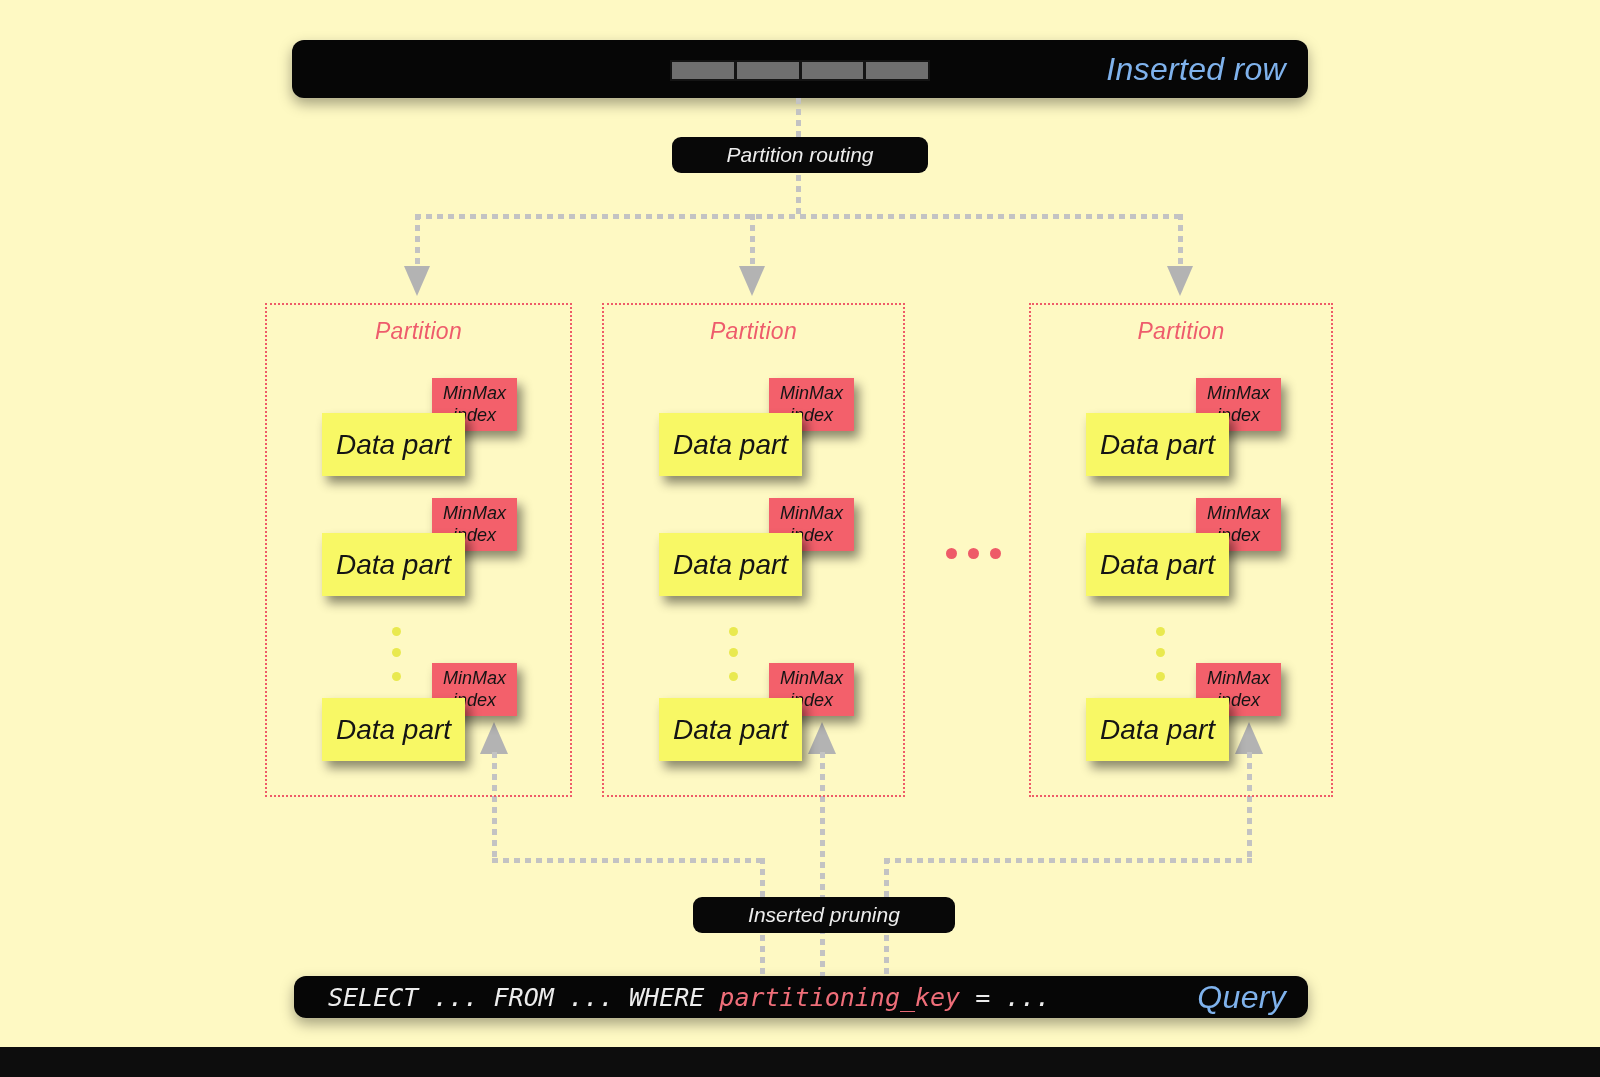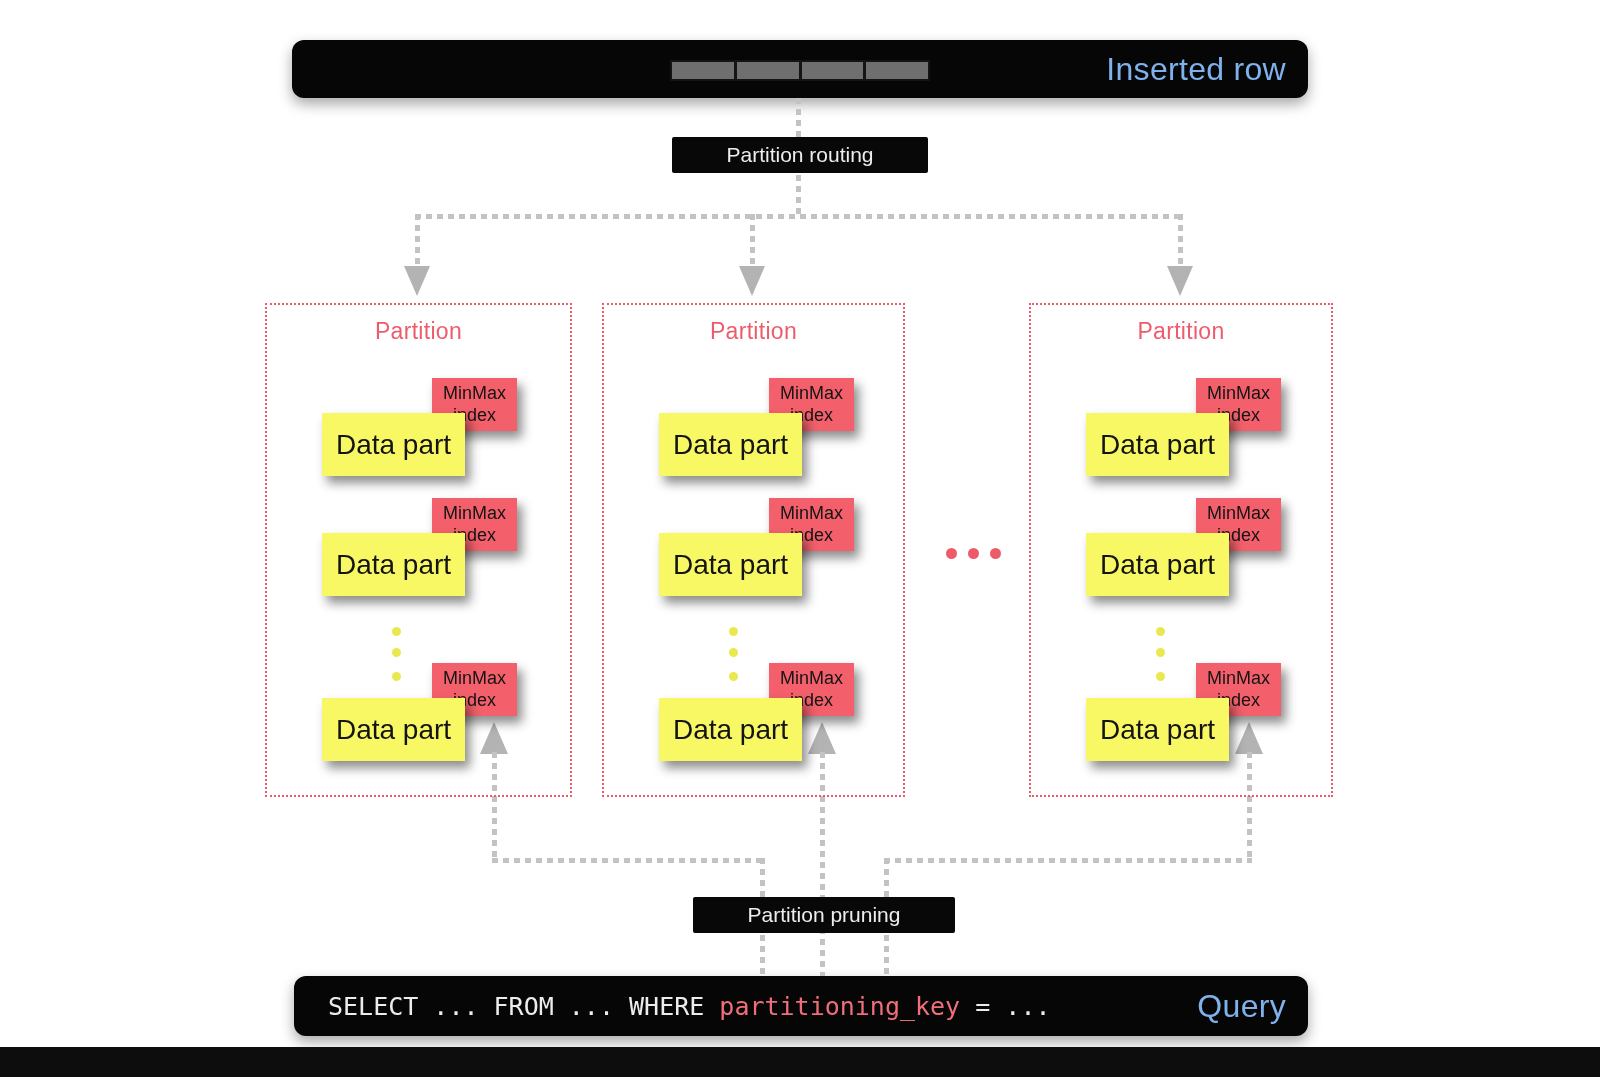--- a/index.html
+++ b/index.html
@@ -1,49 +1,49 @@
 <!DOCTYPE html>
 <html><head>
 <meta charset="utf-8">
 <style>
   html,body{margin:0;padding:0;background:#1d1d1d;}
   .canvas{
-    position:relative;width:1600px;height:1077px;background:#ffffff;
-    font-family:"Liberation Sans",sans-serif;overflow:hidden;
+    position:relative;width:1600px;height:1077px;background:#fef9c3;
+    font-family:"Liberation Sans",sans-serif;overflow:hidden;font-style:italic;
   }
   .bottom-band{position:absolute;left:0;top:1047px;width:1600px;height:30px;background:#0d0d0d;}
 
   
   .bar{
     position:absolute;background:#060606;border-radius:12px;
     box-shadow:0 0 0 1px rgba(255,255,255,.05), 0 6px 14px rgba(0,0,0,.35);
   }
   .bar.top{left:292px;top:40px;width:1016px;height:58px;}
-  .bar.query{left:294px;top:976px;width:1014px;height:60px;}
+  .bar.query{left:294px;top:976px;width:1014px;height:42px;}
   .bar-label{
     position:absolute;right:22px;top:50%;transform:translateY(-50%);
     color:#7fb2ec;font-size:32px;letter-spacing:.3px;white-space:nowrap;
   }
   
   .row-cells{
     position:absolute;left:378px;top:20px;width:260px;height:21px;
     display:flex;gap:3px;background:#141414;padding:2px;box-sizing:border-box;
   }
   .row-cells .cell{flex:1;background:#6f6f6f;}
 
   
   .sql{
     position:absolute;left:34px;top:50%;transform:translateY(-50%);
     font-family:"DejaVu Sans Mono",monospace;font-size:25px;color:#ececec;white-space:pre;
   }
   .sql .key{color:#ef6e79;}
 
   
   .step-label{
-    position:absolute;background:#080808;border-radius:2px;color:#ededed;
+    position:absolute;background:#080808;border-radius:9px;color:#ededed;
     font-size:21px;display:flex;align-items:center;justify-content:center;
     box-shadow:0 0 0 1px rgba(255,255,255,.06);z-index:6;white-space:nowrap;
   }
   .step-label.routing{left:672px;top:137px;width:256px;height:36px;}
   .step-label.pruning{left:693px;top:897px;width:262px;height:36px;}
 
   
   .dashv{
     position:absolute;width:5px;
     background:repeating-linear-gradient(180deg,#c3c3c3 0 6px,transparent 6px 11px);
@@ -202,21 +202,21 @@
   <div class="arrow-up" style="left:480px;top:722px;"></div>
   <div class="dashv" style="left:492px;top:752px;height:110px;"></div>
   <div class="arrow-up" style="left:808px;top:722px;"></div>
   <div class="dashv" style="left:820px;top:752px;height:224px;"></div>
   <div class="arrow-up" style="left:1235px;top:722px;"></div>
   <div class="dashv" style="left:1247px;top:752px;height:110px;"></div>
   <div class="dashh" style="left:492px;top:858px;width:273px;"></div>
   <div class="dashv" style="left:760px;top:858px;height:118px;"></div>
   <div class="dashh" style="left:884px;top:858px;width:368px;"></div>
   <div class="dashv" style="left:884px;top:858px;height:118px;"></div>
-  <div class="step-label pruning">Partition pruning</div>
+  <div class="step-label pruning">Inserted pruning</div>
 
   <div class="bar query">
     <div class="sql"><span>SELECT ... FROM ... WHERE </span><span class="key">partitioning_key</span><span> = ...</span></div>
     <div class="bar-label">Query</div>
   </div>
 
   <div class="bottom-band"></div>
 </div>
 
 </body></html>

